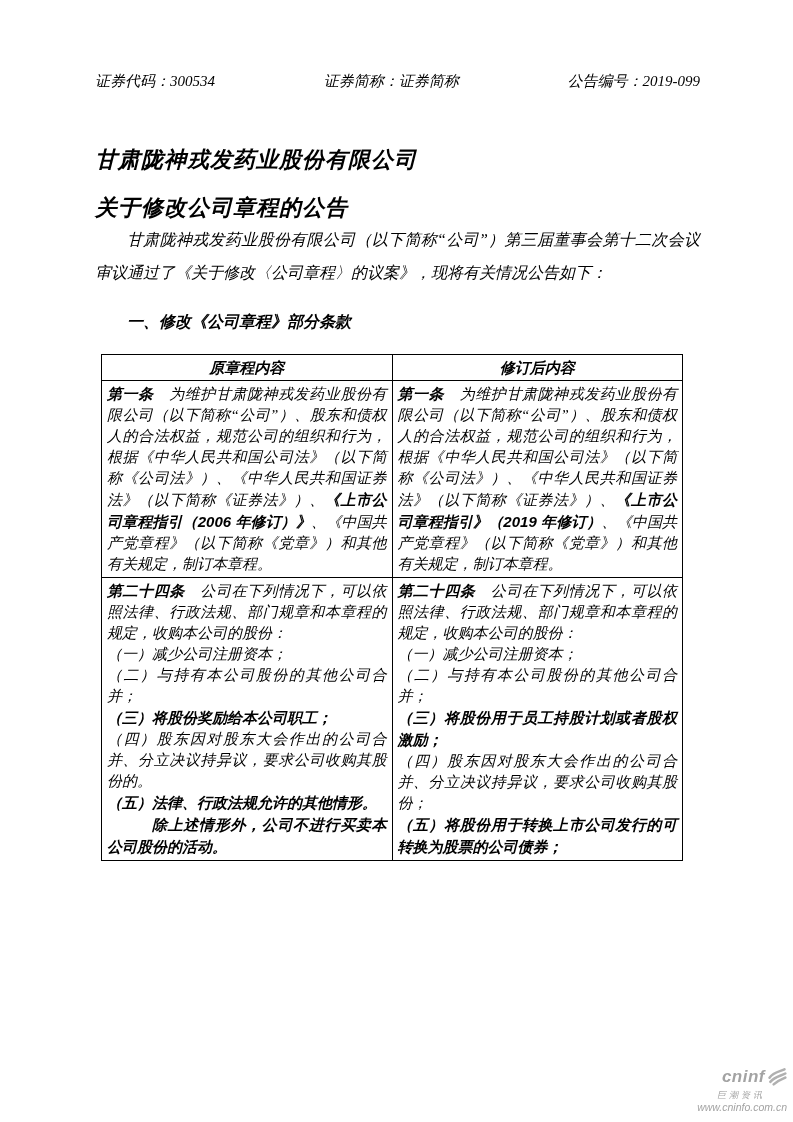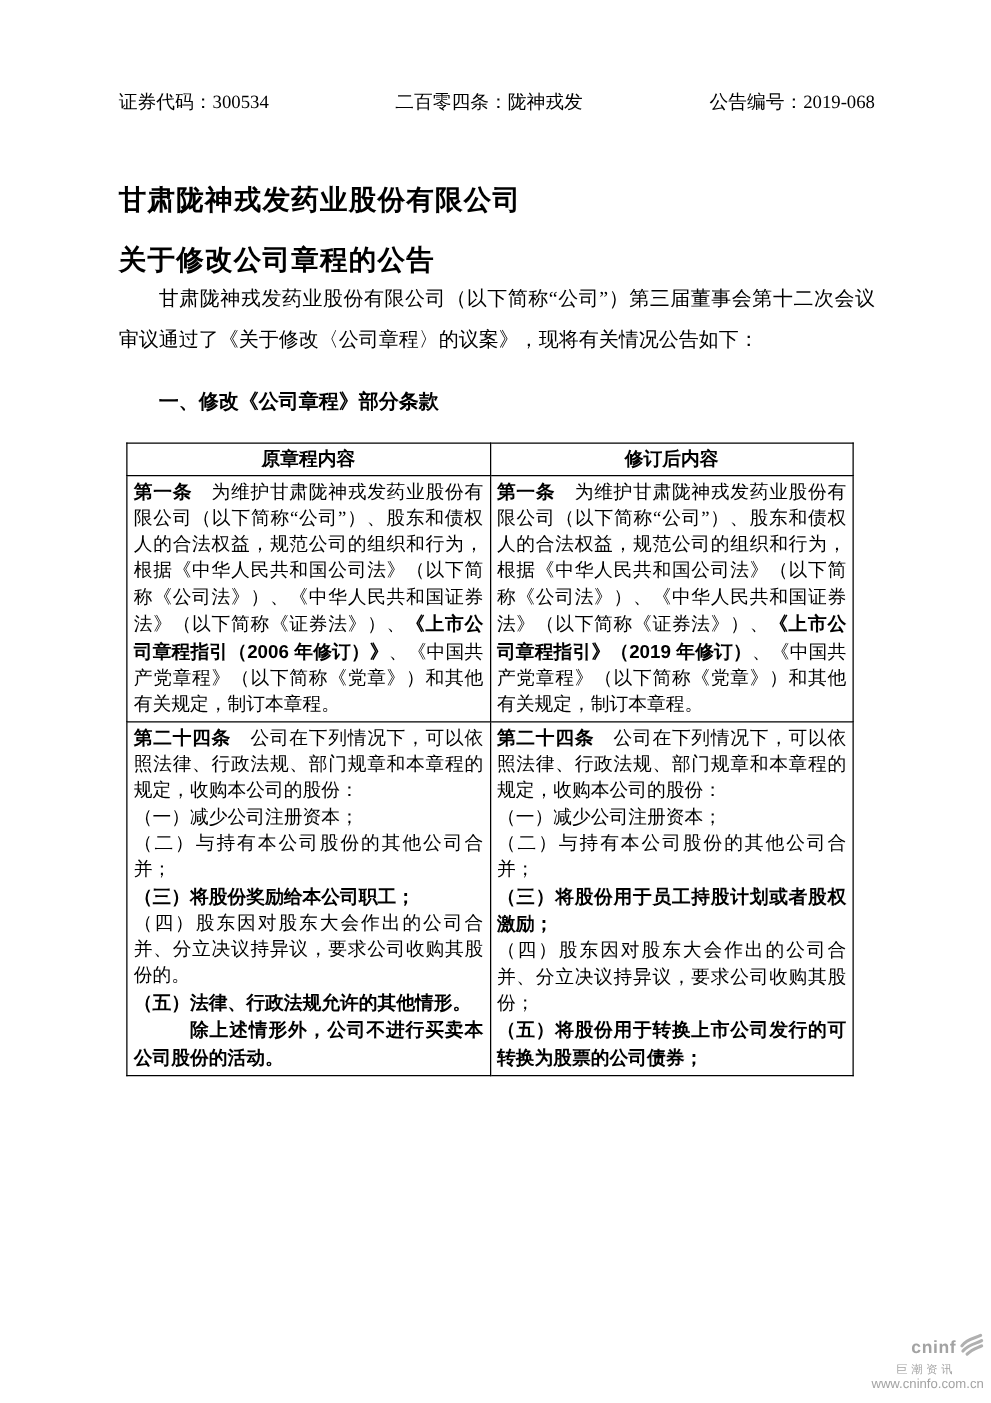--- a/index.html
+++ b/index.html
@@ -3,20 +3,21 @@
 <meta charset="utf-8">
 <style>
   html,body{margin:0;padding:0;background:#ffffff;}
   .page{
     position:relative;
     width:793px;height:1122px;
     background:#ffffff;
     color:#000;
     font-family:"Liberation Serif","DejaVu Serif",serif;
     overflow:hidden;
+    font-style:italic;
   }
   .content{margin:0 93px 0 95px;}
   .doc-header{
     display:flex;justify-content:space-between;
     padding-top:72px;
     font-size:15px;
   }
   .doc-title{
     text-align:left;
     font-family:"Liberation Sans","DejaVu Sans",sans-serif;
@@ -79,21 +80,21 @@
     text-align:right;
     color:#a3a3a3;
     line-height:1.1;
   }
   .footer-brand-row{
     display:flex;align-items:center;justify-content:flex-end;gap:2px;
   }
   .footer-brand{
     font-family:"Liberation Sans","DejaVu Sans",sans-serif;
     font-weight:bold;
-    font-size:14px;
+    font-size:17px;
     letter-spacing:0.5px;
   }
   .footer-cn{
     font-size:9px;
     letter-spacing:3px;
     margin-top:1px;
     margin-right:22px;
   }
   .footer-url{
     font-size:10.5px;
@@ -102,22 +103,22 @@
   }
 </style>
 </head>
 <body>
 
 <div class="page">
   <div class="content">
 
     <div class="doc-header">
       <span>证券代码：300534</span>
-      <span>二百零四条：陇神戎发</span>
-      <span>公告编号：2019-068</span>
+      <span>证券简称：证券简称</span>
+      <span>公告编号：2019-099</span>
     </div>
 
     <div class="doc-title t1">甘肃陇神戎发药业股份有限公司</div>
     <div class="doc-title t2">关于修改公司章程的公告</div>
 
 
     <p class="para intro">甘肃陇神戎发药业股份有限公司（以下简称“公司”）第三届董事会第十二次会议审议通过了《关于修改〈公司章程〉的议案》，现将有关情况公告如下：</p>
 
     <p class="para sec-heading">一、修改《公司章程》部分条款</p>
 

